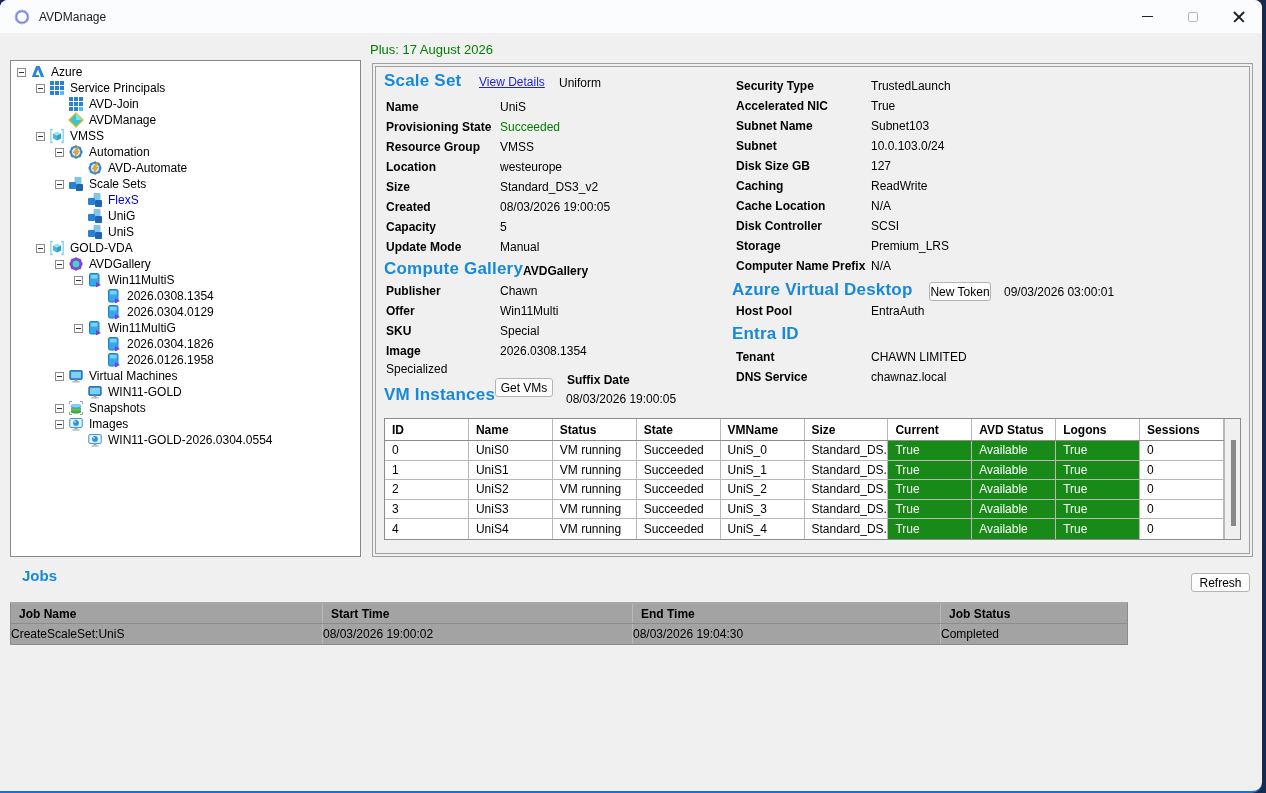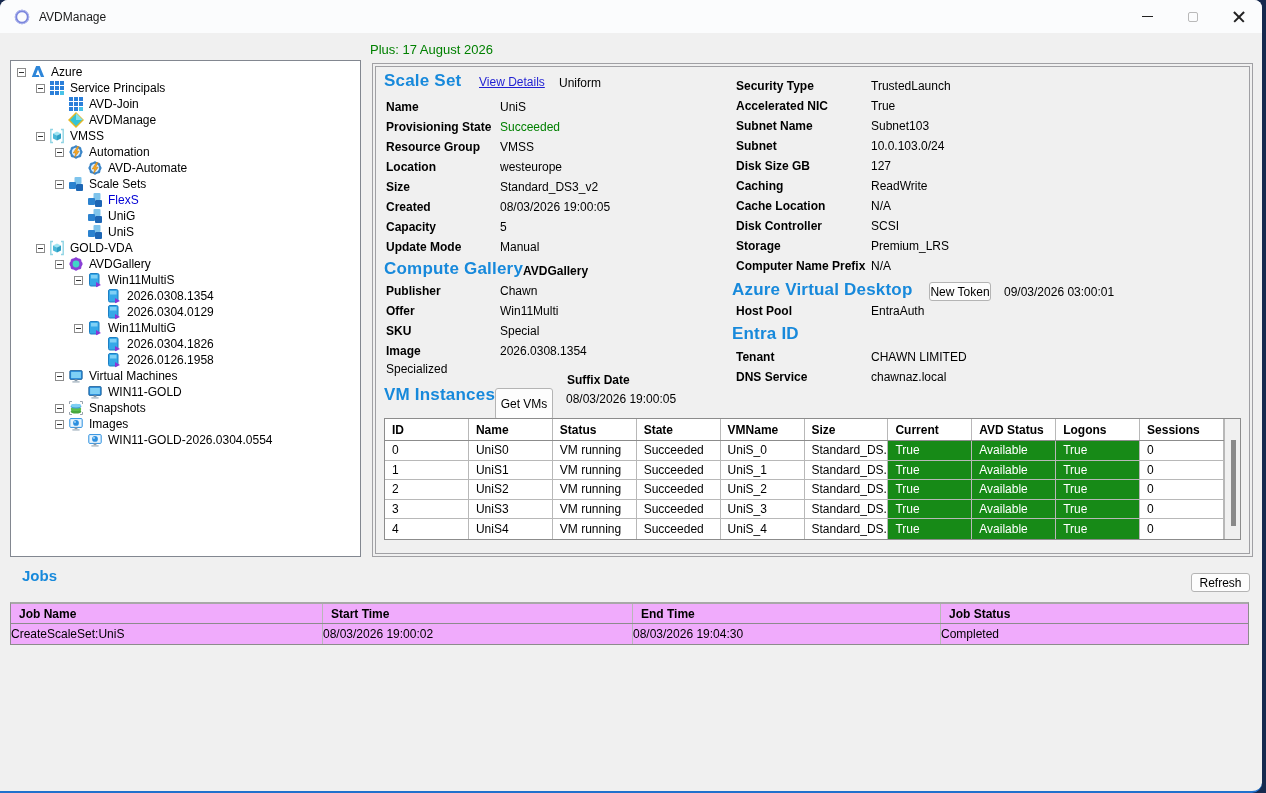--- a/index.html
+++ b/index.html
@@ -71,21 +71,21 @@
   .vm-th { font-weight:bold; display:flex; align-items:center; padding-left:7px; border-right:1px solid #b8b8b8; }
   .vm-td { display:flex; align-items:center; padding-left:7px; border-right:1px solid #b8b8b8; overflow:hidden; white-space:nowrap; }
   .vm-row .vm-td:nth-child(7), .vm-row .vm-td:nth-child(8), .vm-row .vm-td:nth-child(9) {
       background:#178a17; color:#fff; }
   .vm-scroll { flex:0 0 16px; background:#f0f0f0; border-left:1px solid #b8b8b8; position:relative; }
   .vm-thumb { position:absolute; left:6px; top:21px; width:5px; height:86px; background:#8a8a8a; }
 
   
   .jobs-heading { position:absolute; left:22px; top:567px; color:#1789db; font-weight:bold; font-size:15px; }
   .refresh-btn { position:absolute; left:1191px; top:573px; width:59px; height:19px; }
-  .jobs-table { position:absolute; left:10px; top:602px; width:1239px; background:#f0abfc;
+  .jobs-table { position:absolute; left:10px; top:602px; width:1118px; background:#a3a3a3;
                 border:1px solid #8c8c8c; border-top:2px solid #a8a8a8; }
   .jobs-hrow, .jobs-row { display:grid; grid-template-columns:312px 310px 308px 1fr; height:20px; }
   .jobs-hrow { border-bottom:1px solid #8c8c8c; }
   .jobs-th { font-weight:bold; display:flex; align-items:center; padding-left:8px; border-right:1px solid #b8b8b8; }
   .jobs-td { display:flex; align-items:center; border-right:1px solid #b8b8b8; }
   .jobs-th:last-child,.jobs-td:last-child { border-right:none; }
 
   svg.defsonly { position:absolute; width:0; height:0; }
 </style>
 </head>
@@ -483,21 +483,21 @@
         <div class="kvrow">
           <span class="k">Image</span>
           <span class="v">2026.0308.1354</span>
         </div>
       </div>
 
     <span class="plain" style="position:absolute; left:13px; top:298px;">Specialized</span>
     <span class="boldlbl" style="position:absolute; left:194px; top:309px;">Suffix Date</span>
 
     <div class="hblue" style="left:11px; top:321px;">VM Instances</div>
-    <button class="btn" style="position:absolute; left:122px; top:324px; width:58px; height:32px;">Get VMs</button>
+    <button class="btn" style="position:absolute; left:122px; top:314px; width:58px; height:19px;">Get VMs</button>
     <span class="plain" style="position:absolute; left:193px; top:328px;">08/03/2026 19:00:05</span>
 
     <div class="hblue" style="left:359px; top:216px;">Azure Virtual Desktop</div>
     <button class="btn" style="position:absolute; left:556px; top:218px; width:62px; height:19px;">New Token</button>
     <span class="plain" style="position:absolute; left:631px; top:221px;">09/03/2026 03:00:01</span>
 
     <div class="kvrows kv-right" style="left:363px; top:237px; width:420px;">
       <div class="kvrow">
         <span class="k">Host Pool</span>
         <span class="v">EntraAuth</span>

